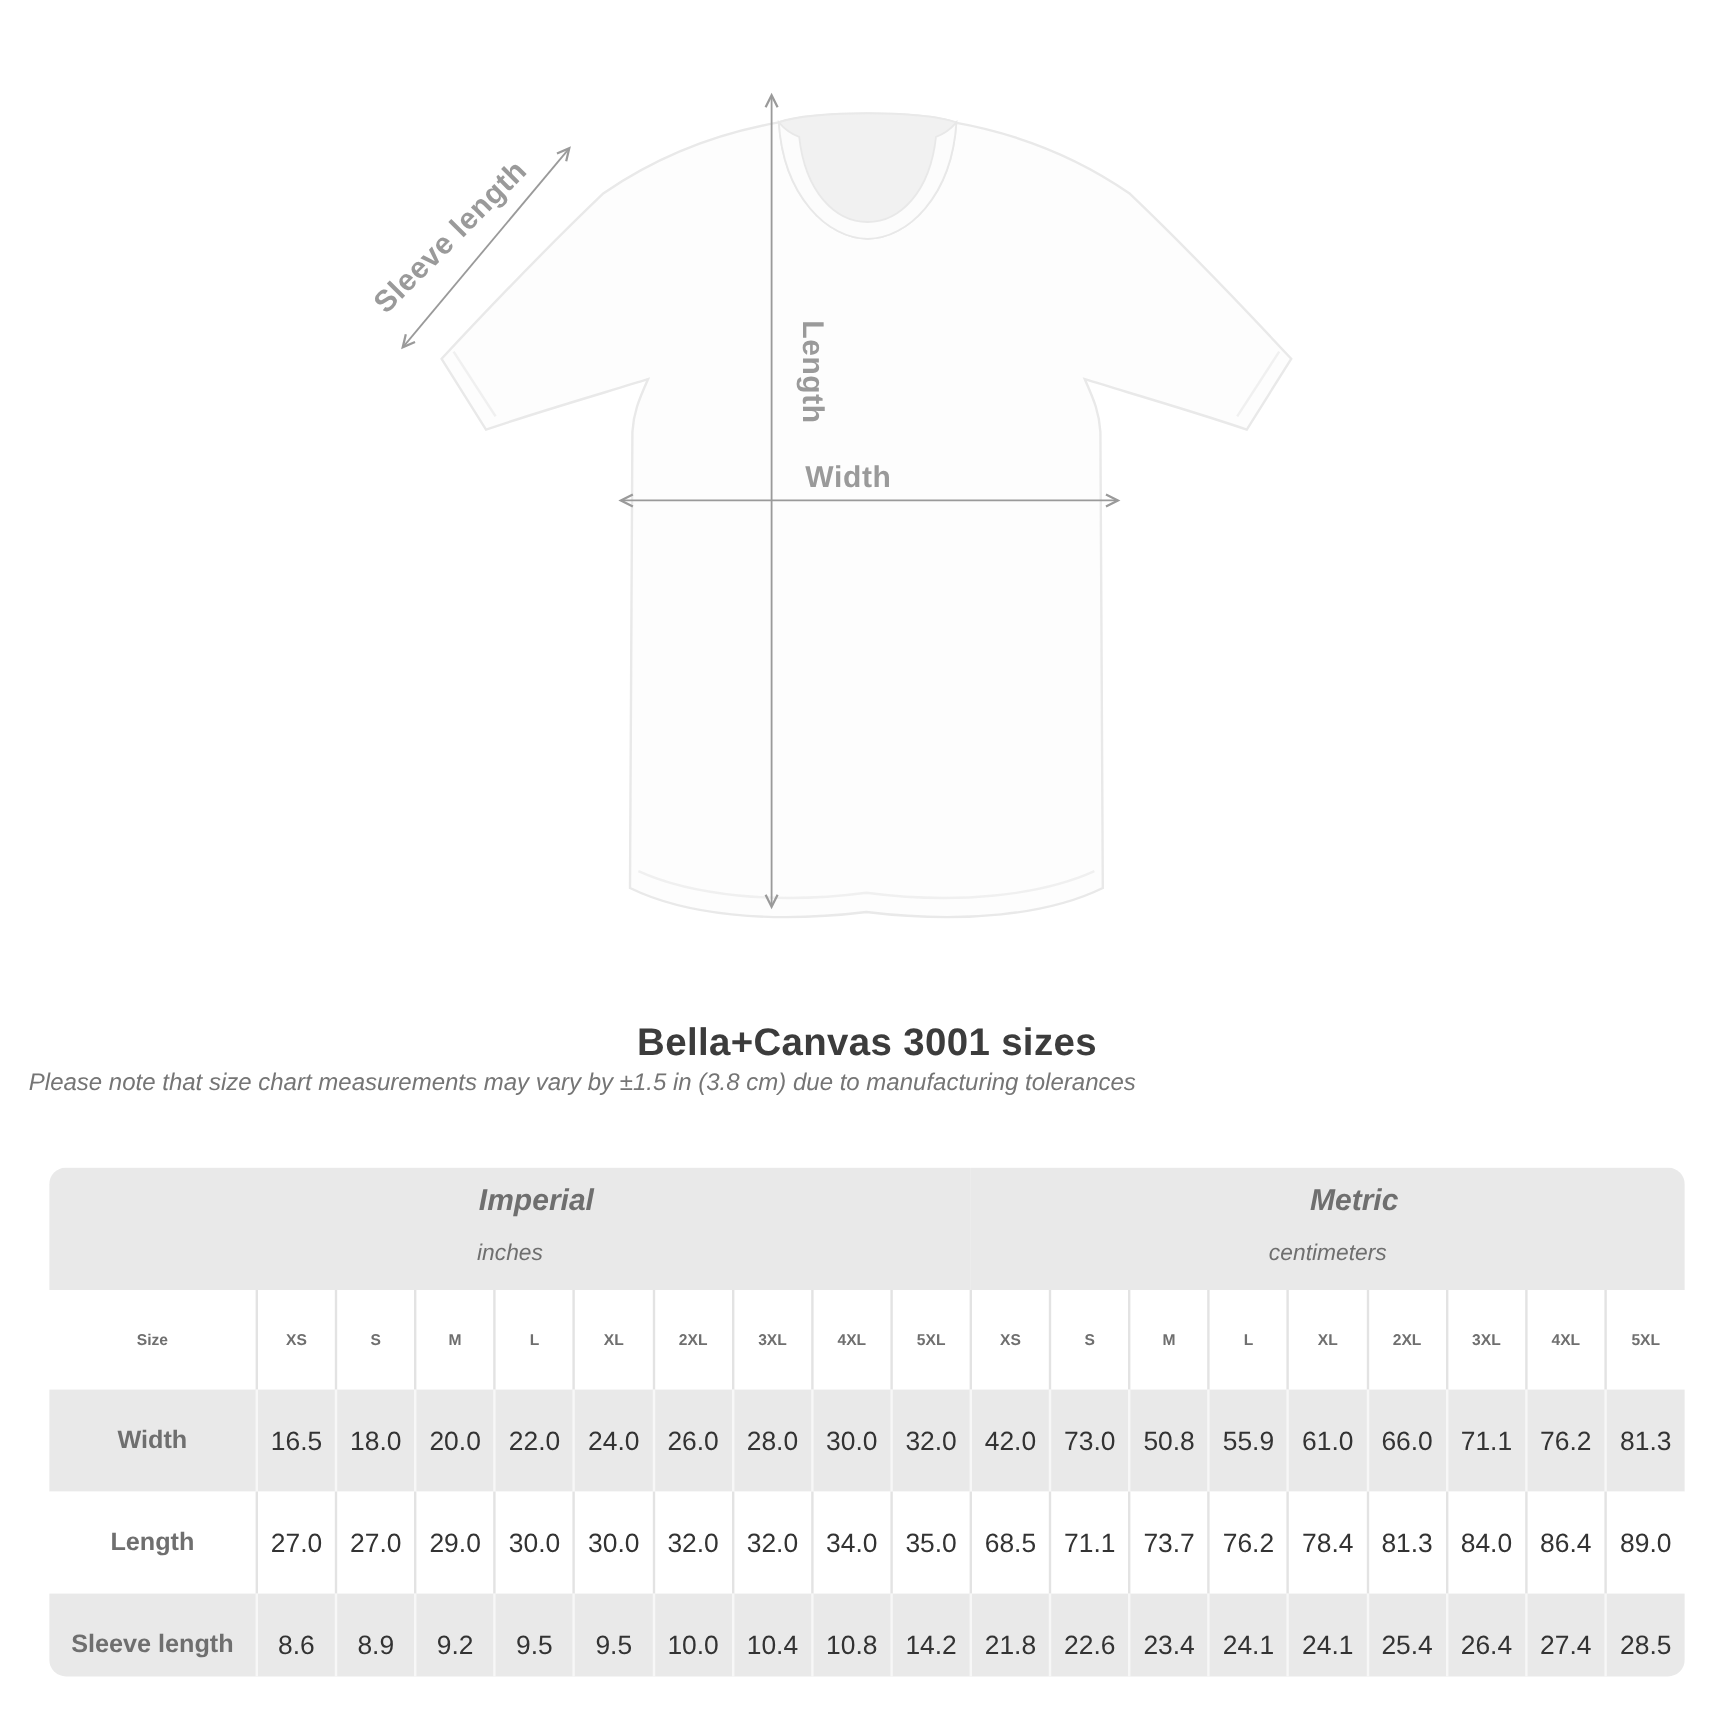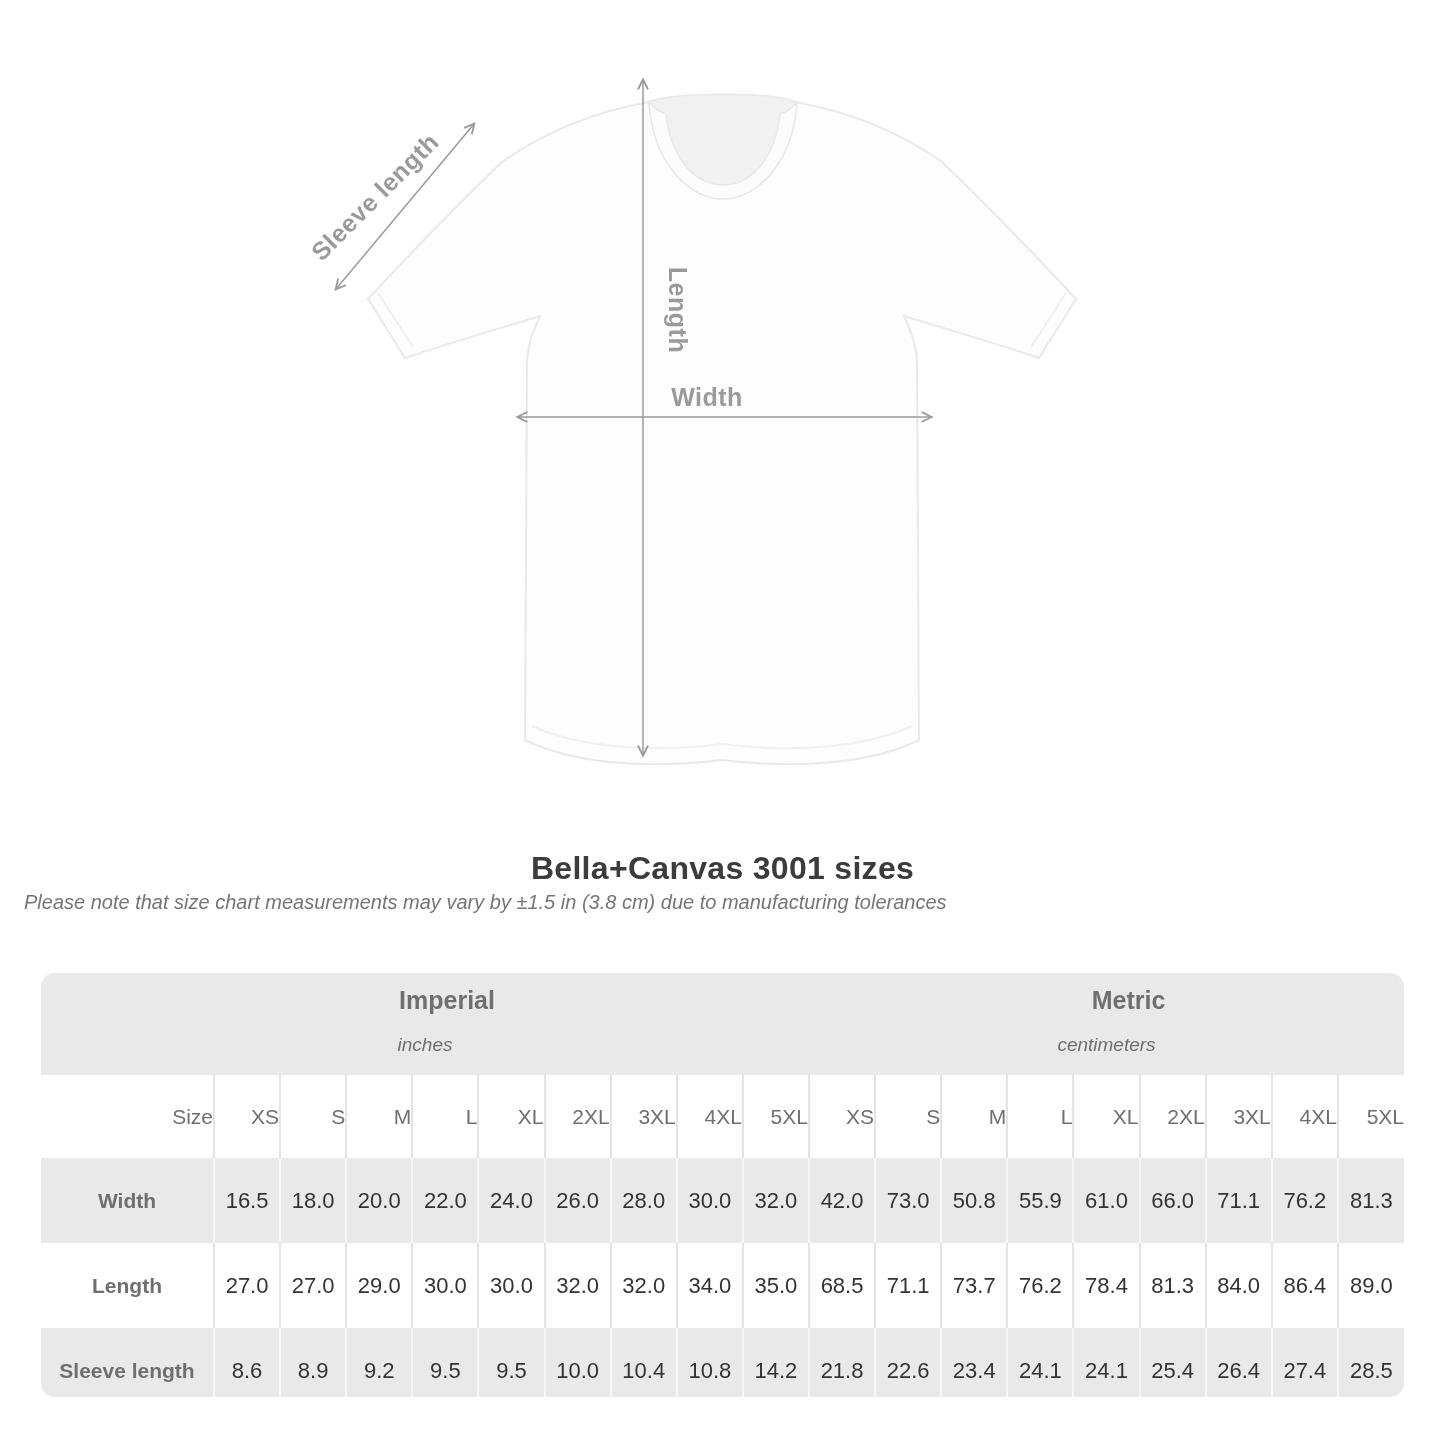--- a/index.html
+++ b/index.html
@@ -36,25 +36,25 @@
     border-radius:14px;overflow:hidden;background:#ffffff;
   }
   table.size-table{
     width:100%;height:100%;border-collapse:collapse;table-layout:fixed;
   }
   table.size-table td{padding:0;text-align:center;vertical-align:middle;}
 
   tr.group-row td{
     background:var(--band);height:89px;vertical-align:top;padding-top:13px;
   }
-  .group-name{font-size:25px;font-weight:bold;color:var(--label-text);padding-left:44px;}
+  .group-name{font-size:25px;font-weight:bold;font-style:italic;color:var(--label-text);padding-left:44px;}
   .group-unit{font-size:19px;font-style:italic;color:var(--label-text);margin-top:19px;}
 
   tr.size-header{height:83px;background:#ffffff;}
-  tr.size-header td{font-size:21px;font-weight:normal;color:var(--label-text);text-align:right;}
+  tr.size-header td{font-size:13px;font-weight:bold;color:var(--label-text);}
   tr.size-header td:not(:first-child){border-left:2px solid var(--sep-on-white);}
 
   td.row-label{font-size:21px;font-weight:bold;color:var(--label-text);}
   td.val{font-size:22px;color:var(--value-text);border-left:2px solid var(--sep-on-white);}
   tr.data-row{height:85px;}
   tr.row-gray td{background:var(--band);}
   tr.row-gray td.val{border-left-color:var(--sep-on-gray);margin-left:30px;}
   tr.row-white td{background:#ffffff;}
 </style>
 </head>

